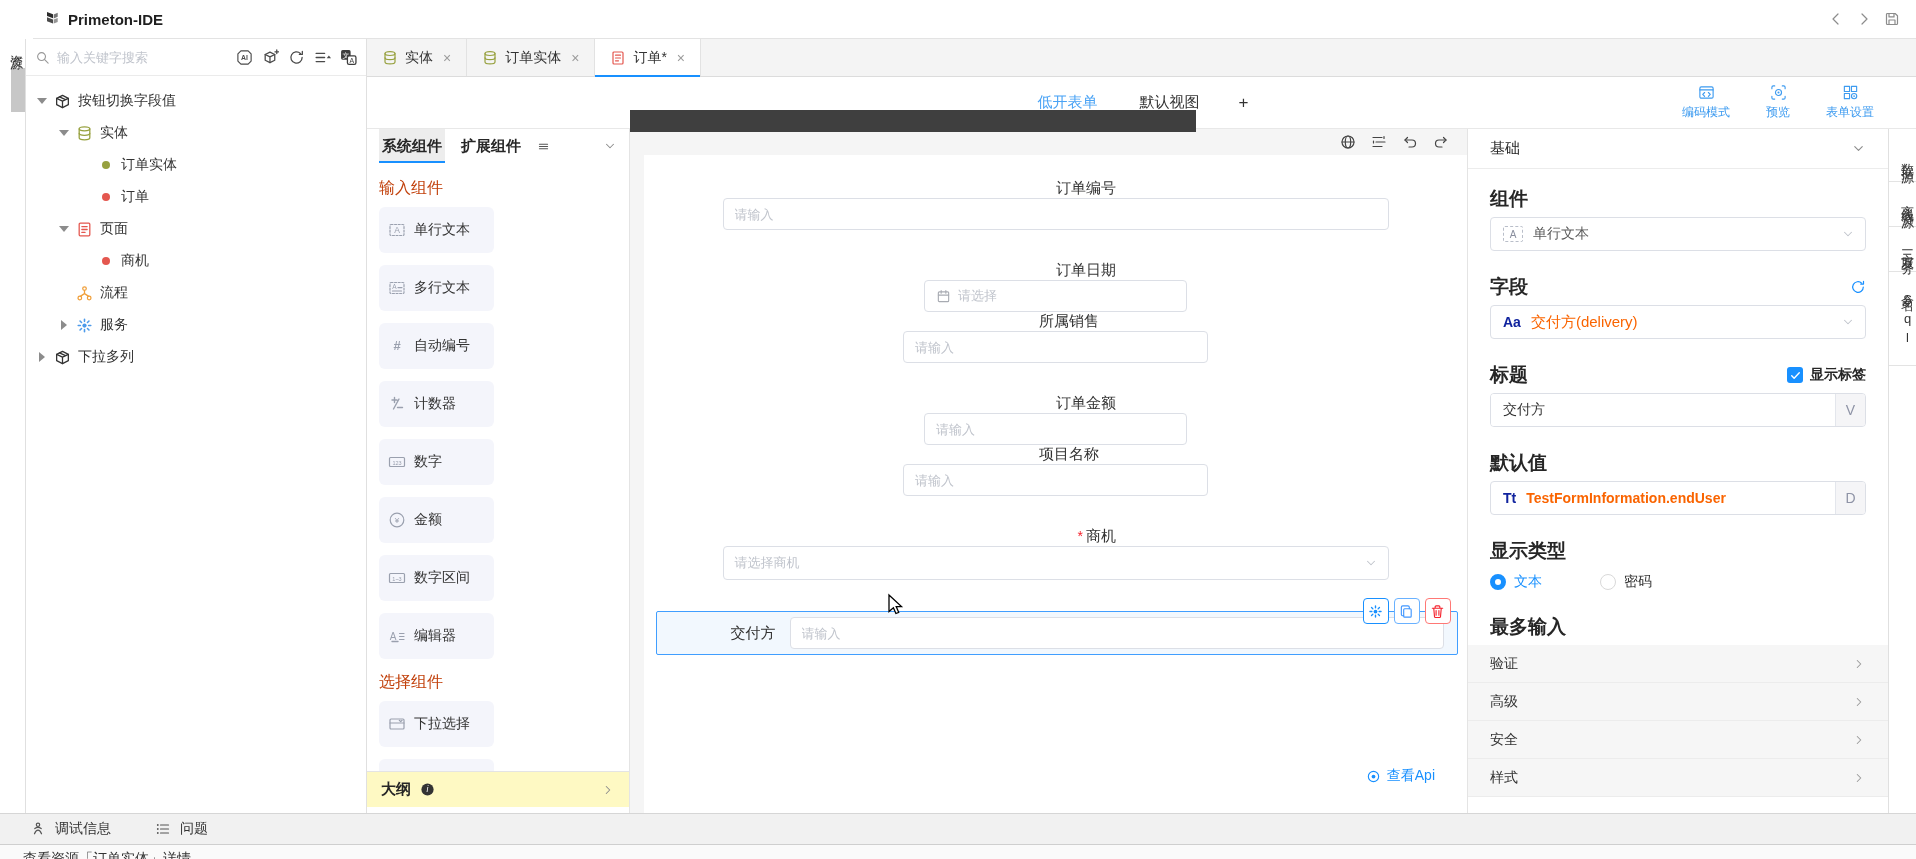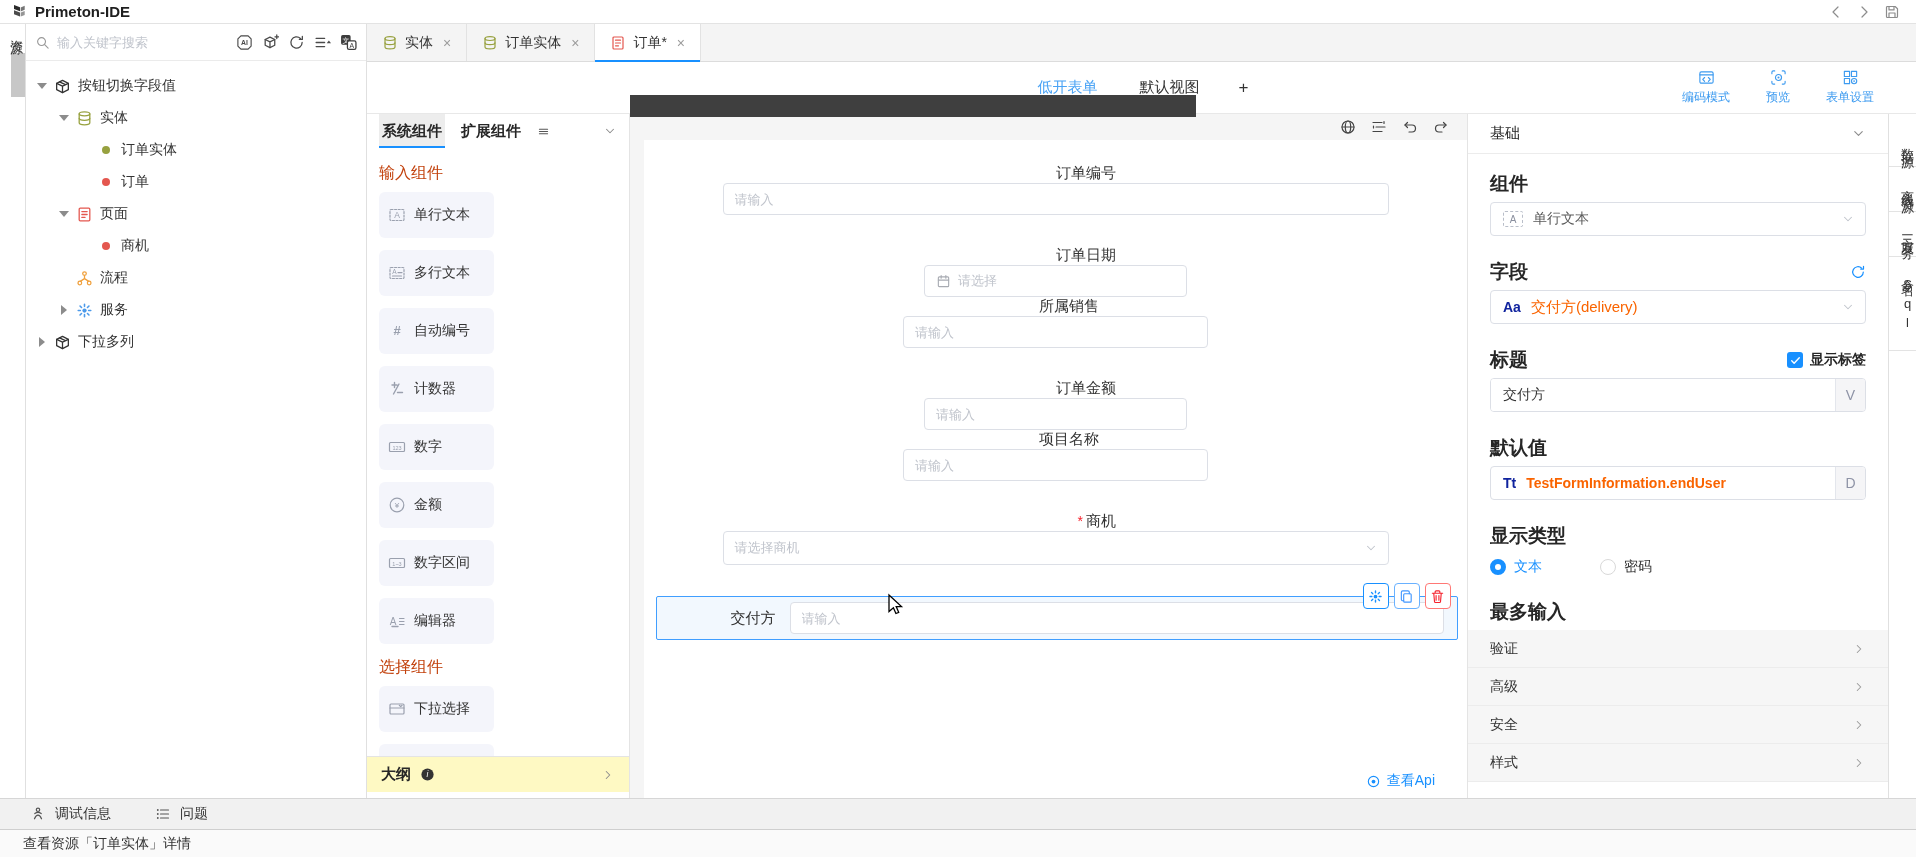--- a/index.html
+++ b/index.html
@@ -3,21 +3,21 @@
 <meta charset="utf-8">
 <style>
   * { margin:0; padding:0; box-sizing:border-box; }
   html,body { width:1916px; height:859px; overflow:hidden; }
   body { font-family:"Liberation Sans","DejaVu Sans",sans-serif; background:#fff; color:#333; position:relative; }
   svg { display:block; width:100%; height:100%; }
   .ico { display:inline-flex; flex:0 0 auto; }
   input::placeholder { color:#c0c4cc; }
 
   
-  .titlebar { height:24px; display:flex; align-items:center; padding:0 10px; border-bottom:1px solid #e3e3e3; background:#fff; }
+  .titlebar { height:39px; display:flex; align-items:center; padding:0 10px; border-bottom:1px solid #e3e3e3; background:#fff;margin-left:33px; }
   .logo { width:18px; height:18px; margin-right:7px; }
   .app-title { font-size:15px; font-weight:600; color:#1f1f1f; }
   .tb-right { margin-left:auto; display:flex; align-items:center; gap:12px; color:#8c8c8c; padding-right:6px; }
   .tb-right .ico { width:16px; height:16px; }
 
   
   .main { display:flex; height:774px; }
 
   .activity { width:26px; border-right:1px solid #e0e0e0; position:relative; background:#fff; }
   .activity .alabel { writing-mode:vertical-rl; text-orientation:upright; font-size:13px; color:#333; margin:5px auto 0; letter-spacing:3px; position:relative; z-index:2; display:block; text-align:center; width:100%; }
@@ -97,21 +97,21 @@
   .fctl.selectctl { height:34px; }
   .sel-row { margin-left:16px; width:802px; height:44px; border:1px solid #409eff; background:#f2f8fe; display:flex; align-items:center; position:relative; border-radius:2px; }
   .sel-row .flabel { width:119px; }
   .sel-row .fctl { flex:1; margin-right:13px; }
   .sel-actions { position:absolute; top:-14px; right:6px; display:flex; gap:5px; z-index:4; }
   .sbtn { width:26px; height:26px; border-radius:4px; background:#fff; display:flex; align-items:center; justify-content:center; cursor:default; }
   .sbtn .ico { width:15px; height:15px; }
   .sbtn.gear { border:1px solid #1890ff; color:#1890ff; }
   .sbtn.copy { border:1px solid #69b1ff; color:#4096ff; }
   .sbtn.del  { border:1px solid #ff7875; color:#f5222d; }
-  .view-api { position:absolute; right:32px; bottom:8px; display:flex; align-items:center; gap:6px; color:#1890ff; font-size:14px; }
+  .view-api { position:absolute; right:32px; bottom:28px; display:flex; align-items:center; gap:6px; color:#1890ff; font-size:14px; }
   .view-api .ico { width:15px; height:15px; }
 
   
   .props { width:421px; border-left:1px solid #e4e4e4; display:flex; flex-direction:column; background:#fff; }
   .props-header { height:40px; border-bottom:1px solid #ececec; display:flex; align-items:center; padding:0 22px; font-size:15px; color:#262626; flex:0 0 auto; }
   .props-header .chev { margin-left:auto; width:15px; height:15px; color:#8c8c8c; }
   .props-scroll { padding:20px 22px 0; }
   .plabel { font-size:19px; font-weight:700; color:#262626; line-height:20px; }
   .label-line { display:flex; align-items:center; }
   .prow { margin-bottom:26px; }

